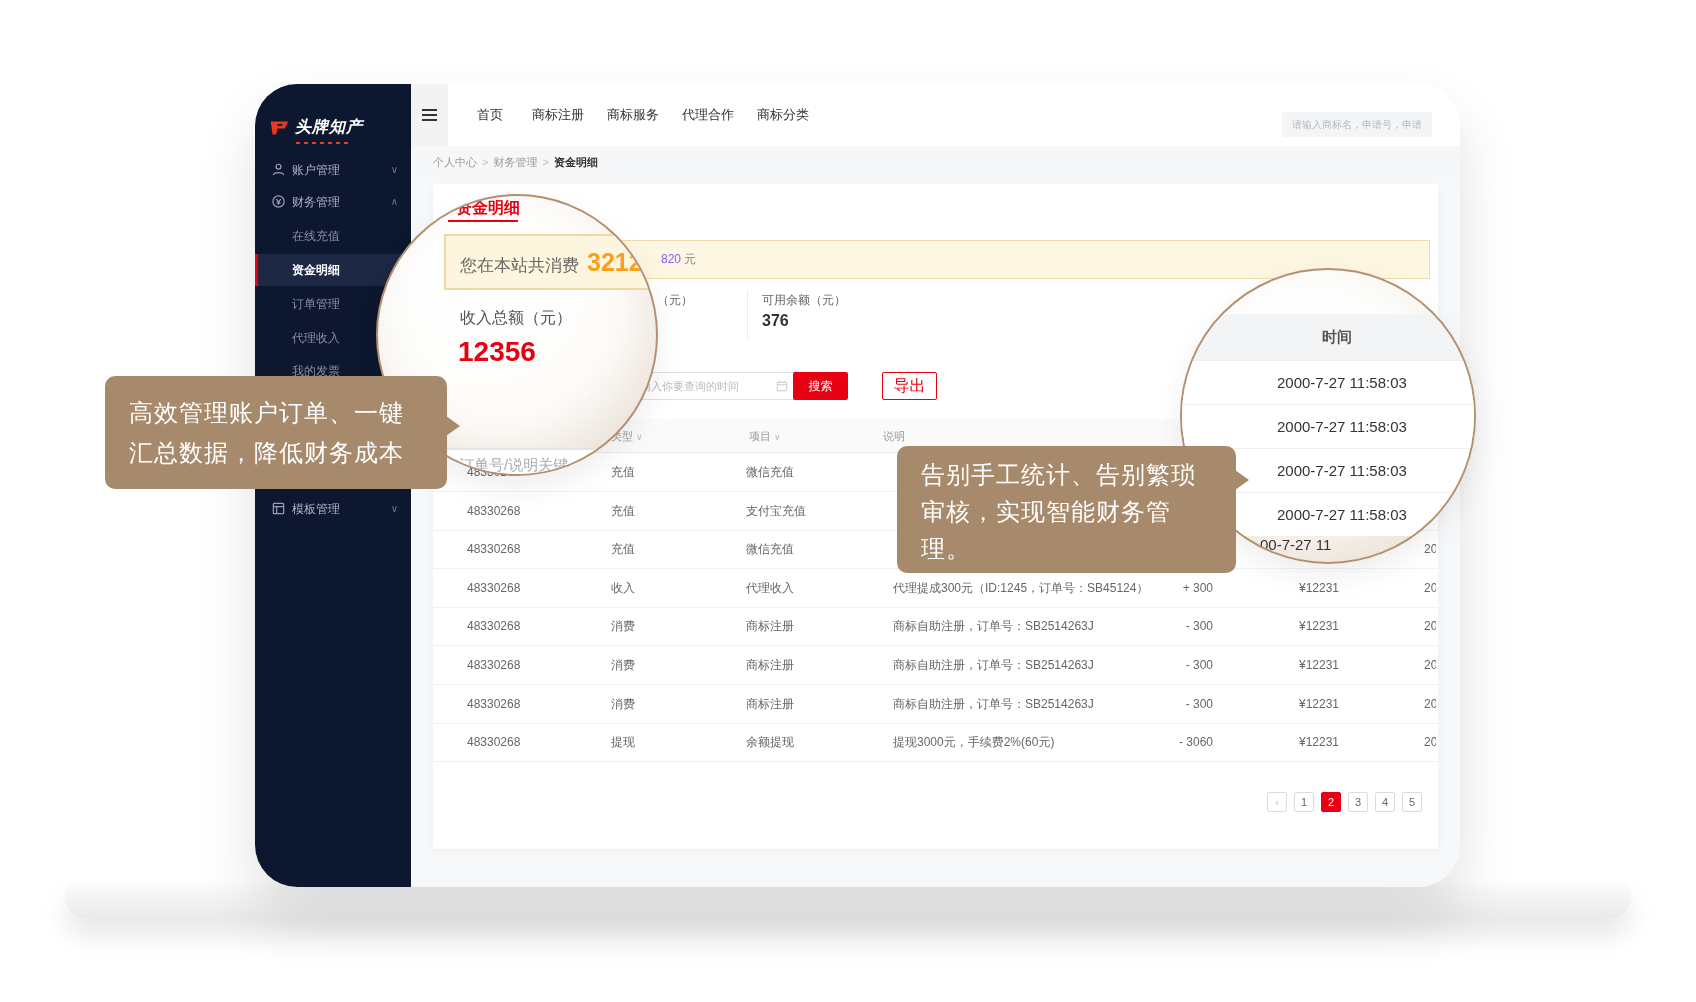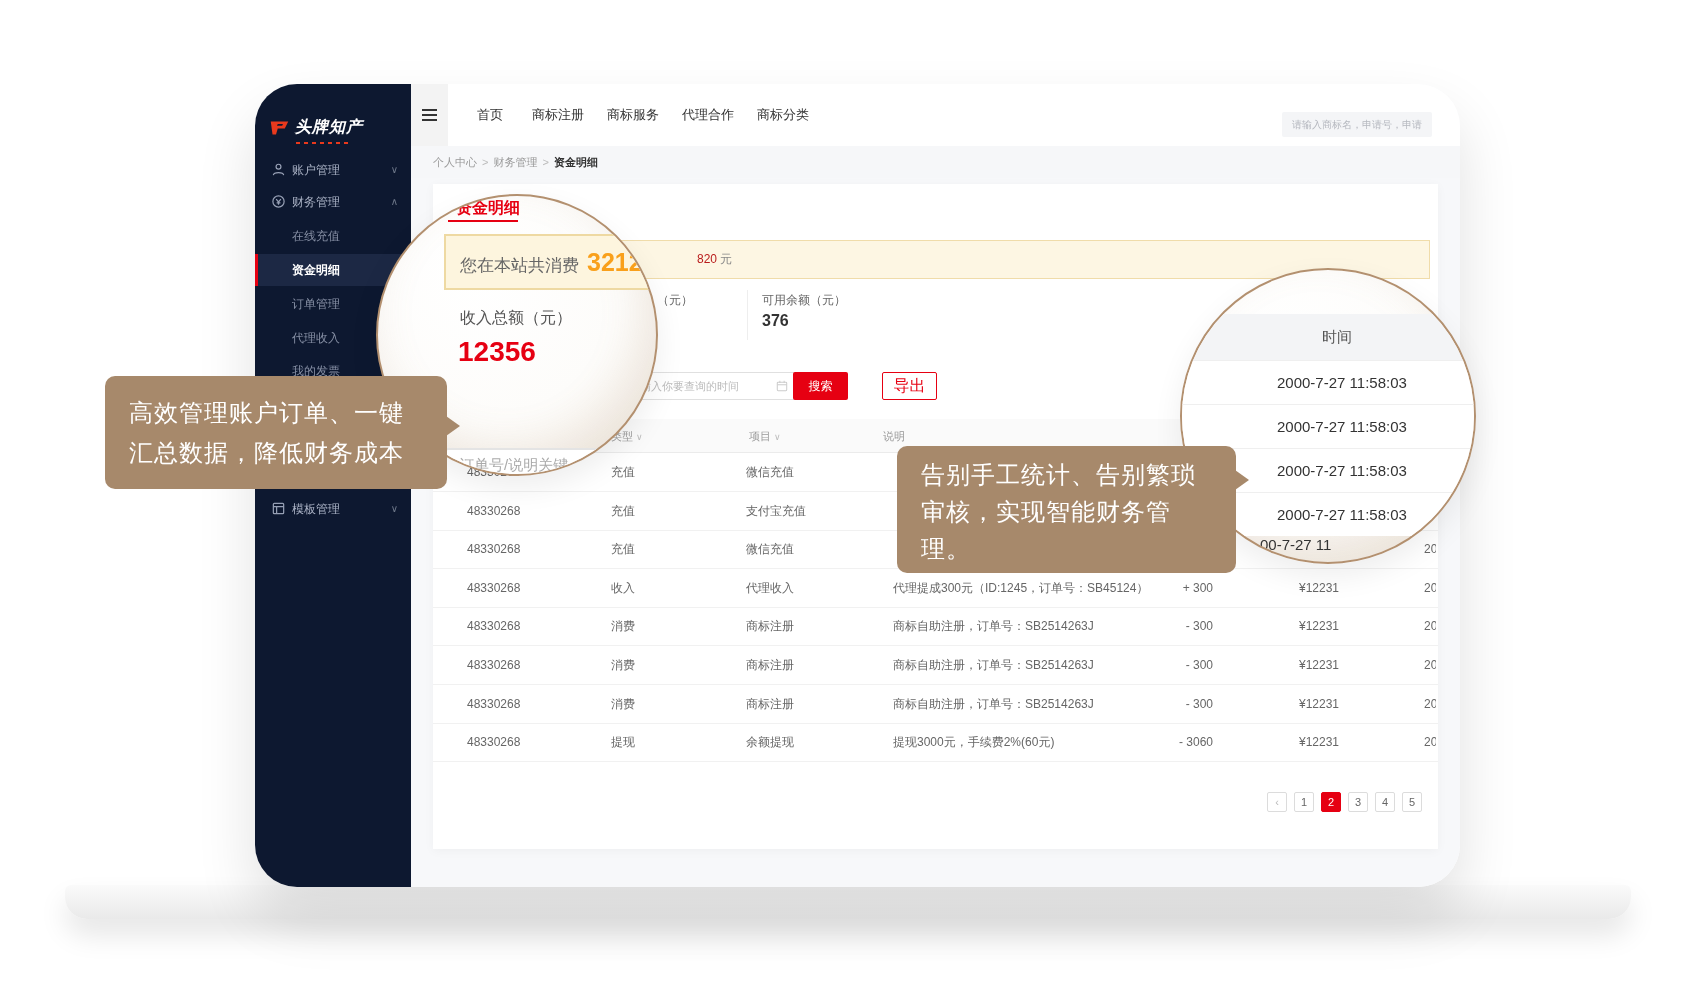--- a/index.html
+++ b/index.html
@@ -51,21 +51,21 @@
   .crumbbar .wrap { margin-left:22px; }
   .crumbbar .sep { margin:0 5px; color:#bbb; }
   .crumbbar .last { color:#333; font-weight:bold; }
 
   
   .card { position:absolute; left:22px; top:100px; width:1005px; height:665px; background:#fff;
     box-shadow:0 2px 10px rgba(0,0,0,.04); }
   .banner { position:absolute; left:8px; top:56px; width:989px; height:39px;
     background:#fdf6e3; border:1px solid #f0dcaa; line-height:37px; font-size:12px; color:#666; }
   .banner .tail { position:absolute; left:219px; }
-  .banner .tail b { color:#b91c1c; font-weight:normal;margin-left:36px; }
+  .banner .tail b { color:#8b5cf6; font-weight:normal; }
   .banner .tail .unit { color:#888; margin-left:3px; }
   .stat-l2 { position:absolute; left:224px; top:108px; font-size:12px; color:#666; }
   .stat-div { position:absolute; left:314px; top:106px; height:50px; border-left:1px solid #eee; }
   .stat-l3 { position:absolute; left:329px; top:108px; font-size:12px; color:#666; }
   .stat-v3 { position:absolute; left:329px; top:128px; font-size:16px; font-weight:bold; color:#333; }
   .f-input { position:absolute; left:185px; top:188px; width:180px; height:28px;
     border:1px solid #e0e0e0; border-radius:2px; padding:0 26px 0 10px; font-size:11px; color:#666;
     background:#fff; font-family:inherit; }
   .f-input::placeholder { color:#bbb; }
   .cal-ico { position:absolute; left:343px; top:196px; width:12px; height:12px; color:#ccc; }
@@ -107,21 +107,21 @@
     background:#fdf5de; border:2px solid #eed9a2; line-height:52px; white-space:nowrap; }
   .ll-banner .pre { font-size:17px; color:#666; margin-left:14px; }
   .ll-banner .num { font-size:25px; font-weight:bold; color:#f9a01b; margin-left:8px; }
   .ll-statlbl { position:absolute; left:82px; top:112px; font-size:16px; color:#555; }
   .ll-statval { position:absolute; left:80px; top:140px; font-size:28px; font-weight:bold; color:#e60012; }
   .ll-inputfrag { position:absolute; left:67px; top:252px; width:198px; height:38px;
     background:#fff; border:2px solid #e4e4e4; border-radius:3px; }
   .ll-ph { position:absolute; left:12px; top:6px; font-size:15px; color:#aaa; white-space:nowrap; }
   .lr-head { position:absolute; left:0; top:44px; width:296px; height:46px; background:#f3f4f6;
     line-height:46px; }
-  .lr-head .t { position:absolute; left:140px; font-size:15px; color:#555; }
+  .lr-head .t { position:absolute; left:140px; font-size:15px; color:#555;font-weight:bold; }
   .lr-row { position:absolute; left:0; width:296px; height:44px; line-height:44px;
     border-top:1px solid #efefef; background:#fff; font-size:15px; color:#333; white-space:nowrap; }
   .lr-row .t { position:absolute; left:95px; }
   .lr-partial { position:absolute; left:78px; top:266px; font-size:15px; color:#333; white-space:nowrap; }
 
   
   .callout { position:absolute; background:#a7896b; border-radius:10px; color:#fff; z-index:6; }
   .callout .arrow { position:absolute; right:-13px; width:0; height:0;
     border-top:10px solid transparent; border-bottom:10px solid transparent; border-left:14px solid #a7896b; }
   .co-left { left:105px; top:376px; width:342px; height:113px; padding:17px 0 0 24px; }

